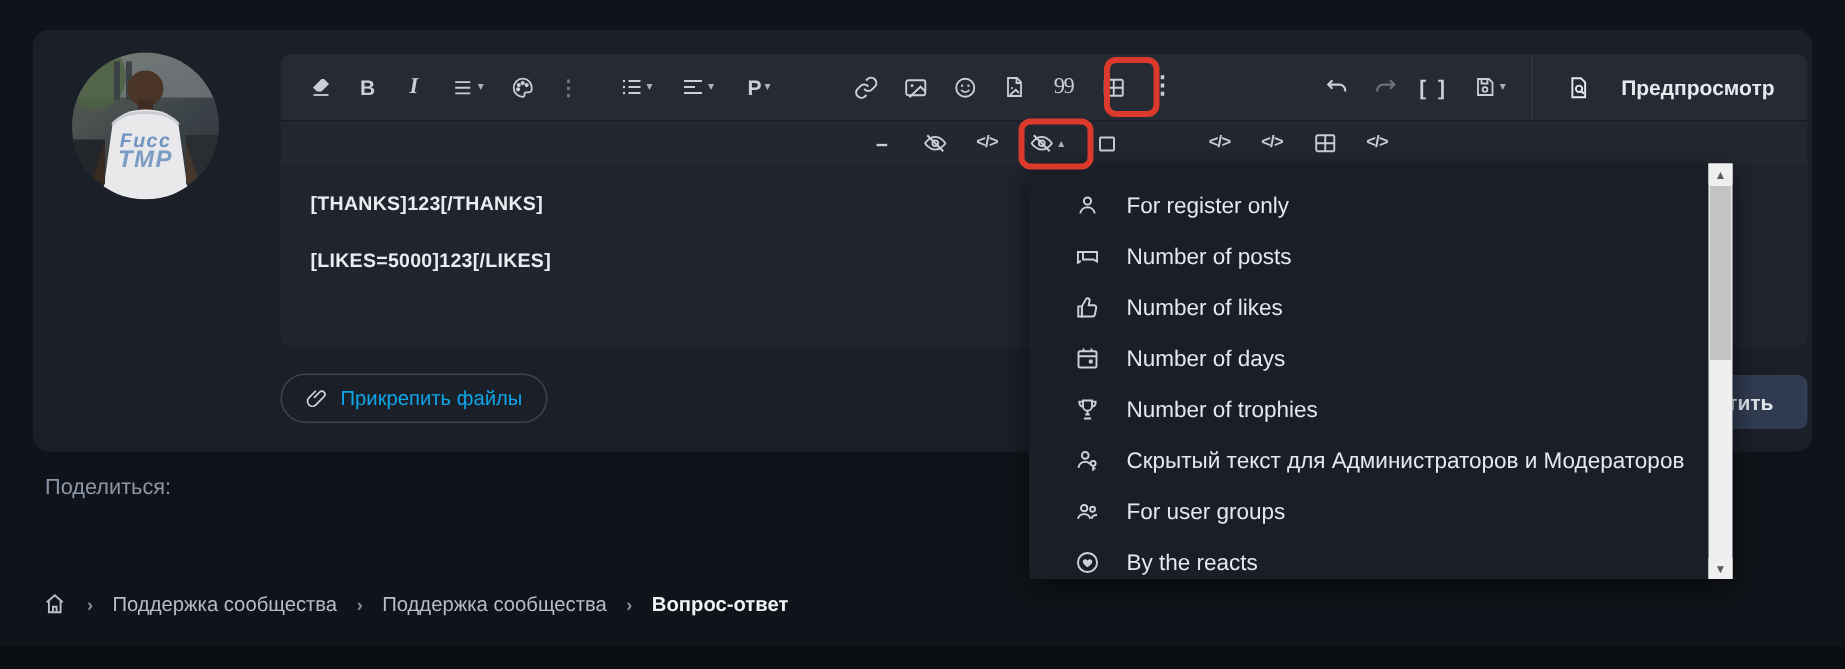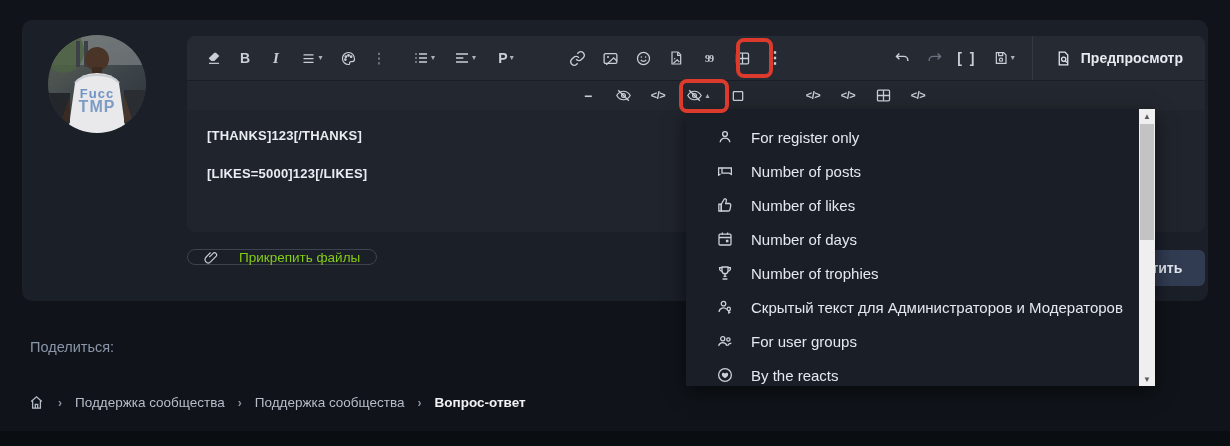--- a/index.html
+++ b/index.html
@@ -6,21 +6,21 @@
   html,body { width:1230px; height:446px; }
   body { position:relative; background:#10141a; font-family:"Liberation Sans",sans-serif; overflow:hidden; color:#c9cfd9; }
   .page { position:absolute; inset:0; }
 
   
   .card { position:absolute; left:22px; top:20px; width:1186px; height:281px; background:#1b1f28; border-radius:10px; }
 
   
   .avatar { position:absolute; left:26px; top:15px; width:98px; height:98px; border-radius:50%; overflow:hidden; background:linear-gradient(145deg,#55604f 0%,#4c5350 30%,#3a4147 60%,#2d3237 100%); }
   .avatar svg { width:100%; height:100%; display:block; }
-  .av-text { position:absolute; left:0; right:0; top:52px; text-align:center; font-weight:bold; color:#6f93c0; font-size:13px; line-height:13px; letter-spacing:1px; }
+  .av-text { position:absolute; left:0; right:0; top:52px; text-align:center; font-style:italic; font-weight:bold; color:#6f93c0; font-size:13px; line-height:13px; letter-spacing:1px; }
   .av-text .t2 { font-size:16px; color:#7c9cc4; }
 
   
   .editor { position:absolute; left:165px; top:16px; width:1018px; }
   .tb1 { display:flex; align-items:center; height:44px; background:#262a33; border-radius:8px 8px 0 0; padding-left:14px; }
   .tb2 { display:flex; align-items:center; height:30px; background:#23272f; border-top:1px solid rgba(0,0,0,.25); padding-left:388px; gap:9px; }
   .txtarea { height:122px; background:#20242c; border-radius:0 0 8px 8px; padding:18px 20px; }
   .txtline { color:#e9ecf1; font-size:13px; font-weight:600; letter-spacing:.2px; line-height:16px; }
   .txtgap { height:22px; }
 
@@ -28,31 +28,31 @@
   .ic svg { display:block; }
   .ic.dim { color:#6b7280; }
   .glyph { font-size:14px; font-weight:bold; color:#c9cfd9; line-height:1; }
   .glyph.it { font-style:italic; font-family:"Liberation Serif",serif; font-size:15px; }
   .caret { font-size:8px; color:#aab1bd; margin-left:2px; line-height:1; }
   .wcaret { width:36px; }
   .g { display:flex; align-items:center; gap:5px; }
   .gap1 { margin-left:14px; }
   .gap2 { margin-left:40px; }
   .right-icons { margin-left:auto; display:flex; align-items:center; gap:6px; padding-right:10px; }
-  .preview-seg { height:44px; display:flex; align-items:center; justify-content:center; gap:9px; border-left:1px solid #343944; padding:0 22px; border-radius:0 8px 0 0; cursor:pointer; }
+  .preview-seg { height:44px; display:flex; align-items:center; justify-content:center; gap:20px; border-left:1px solid #343944; padding:0 22px; border-radius:0 8px 0 0; cursor:pointer; }
   .preview-seg span { color:#e6e9ee; font-size:14px; font-weight:600; }
   .code-glyph { font-size:11px; font-weight:bold; letter-spacing:-.5px; }
-  .quote-glyph { font-family:"Liberation Serif",serif; font-weight:bold; font-size:10px; letter-spacing:-1px; }
-
-  
-  .attach { position:absolute; left:165px; top:229px; height:16px; display:flex; align-items:center; gap:20px; padding:0 16px; border:1px solid #3d4450; border-radius:17px; background:transparent; color:#84cc16; font-size:13.5px; cursor:pointer; font-family:inherit; }
+  .quote-glyph { font-family:"Liberation Serif",serif; font-weight:normal; font-size:15px; letter-spacing:-1px; }
+
+  
+  .attach { position:absolute; left:165px; top:229px; height:33px; display:flex; align-items:center; gap:8px; padding:0 16px; border:1px solid #3d4450; border-radius:17px; background:transparent; color:#0ea5e9; font-size:13.5px; cursor:pointer; font-family:inherit; }
   .reply { position:absolute; left:1073px; top:230px; width:110px; height:36px; border:none; border-radius:6px; background:#313c52; color:#e3e7ee; font-size:14px; font-weight:600; cursor:pointer; z-index:1; font-family:inherit; }
 
   
-  .share { position:absolute; left:30px; top:339px; font-size:14.5px; color:#8b96a8; }
+  .share { position:absolute; left:30px; top:317px; font-size:14.5px; color:#8b96a8; }
   .breadcrumb { position:absolute; left:28px; top:394px; display:flex; align-items:center; gap:13px; font-size:13.5px; }
   .crumb { color:#b6bdc9; cursor:pointer; }
   .crumb.current { color:#f0f2f5; font-weight:bold; cursor:default; }
   .sep { color:#8a93a1; font-size:12px; font-weight:bold; }
   .home { color:#b6bdc9; display:flex; cursor:pointer; }
   .footer-strip { position:absolute; left:0; bottom:0; width:100%; height:15px; background:#0a0d12; }
 
   
   .dropdown { position:absolute; left:686px; top:109px; width:469px; height:277px; background:#1a1e26; box-shadow:0 6px 18px rgba(0,0,0,.55); z-index:5; }
   .dd-list { position:absolute; left:0; top:3px; right:16px; }

